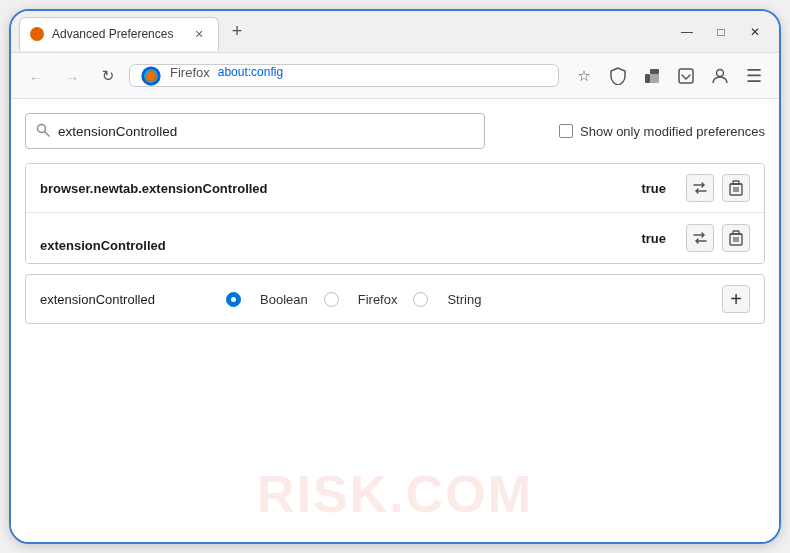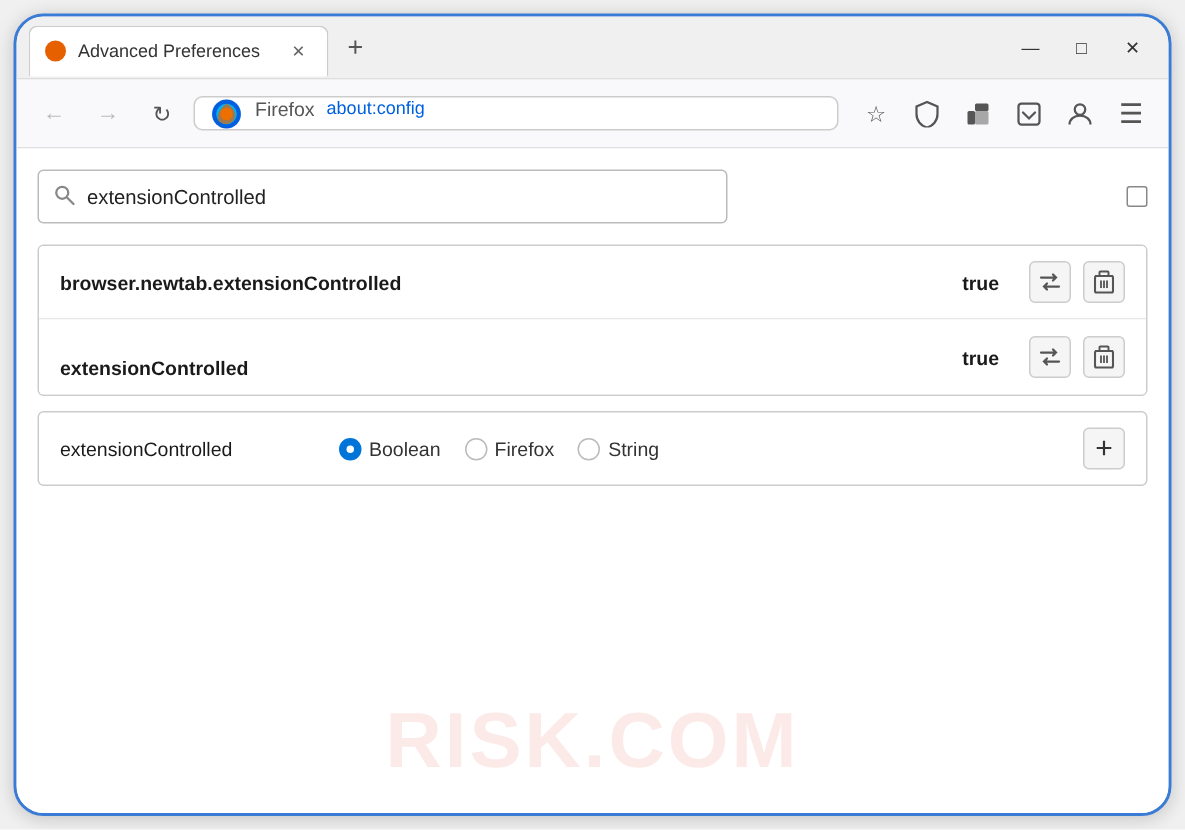--- a/index.html
+++ b/index.html
@@ -337,21 +337,21 @@
     .radio-options {
       display: flex;
       align-items: center;
       gap: 16px;
       margin-left: 30px;
     }
 
     .radio-option {
       display: flex;
       align-items: center;
-      gap: 5px;
+      gap: 19px;
       cursor: pointer;
     }
 
     .radio-circle {
       width: 15px;
       height: 15px;
       border-radius: 50%;
       border: 1.5px solid #bbb;
       background: #fff;
       display: flex;
@@ -473,20 +473,21 @@
         <span class="search-icon">
           <svg width="14" height="14" viewBox="0 0 14 14">
             <circle cx="5.5" cy="5.5" r="4" fill="none" stroke="#888" stroke-width="1.5"></circle>
             <line x1="9" y1="9" x2="13" y2="13" stroke="#888" stroke-width="1.5" stroke-linecap="round"></line>
           </svg>
         </span>
         <span class="search-input-display">extensionControlled</span>
       </div>
       <div class="show-modified-area">
         <div class="checkbox-custom"></div>
+        <span class="show-modified-label">Show only modified preferences</span>
       </div>
     </div>
 
     <div class="results-table">
 
       <div class="result-row">
         <span class="pref-name">browser.newtab.extensionControlled</span>
         <span class="pref-value">true</span>
         <div class="row-actions">
           <div class="action-btn">

